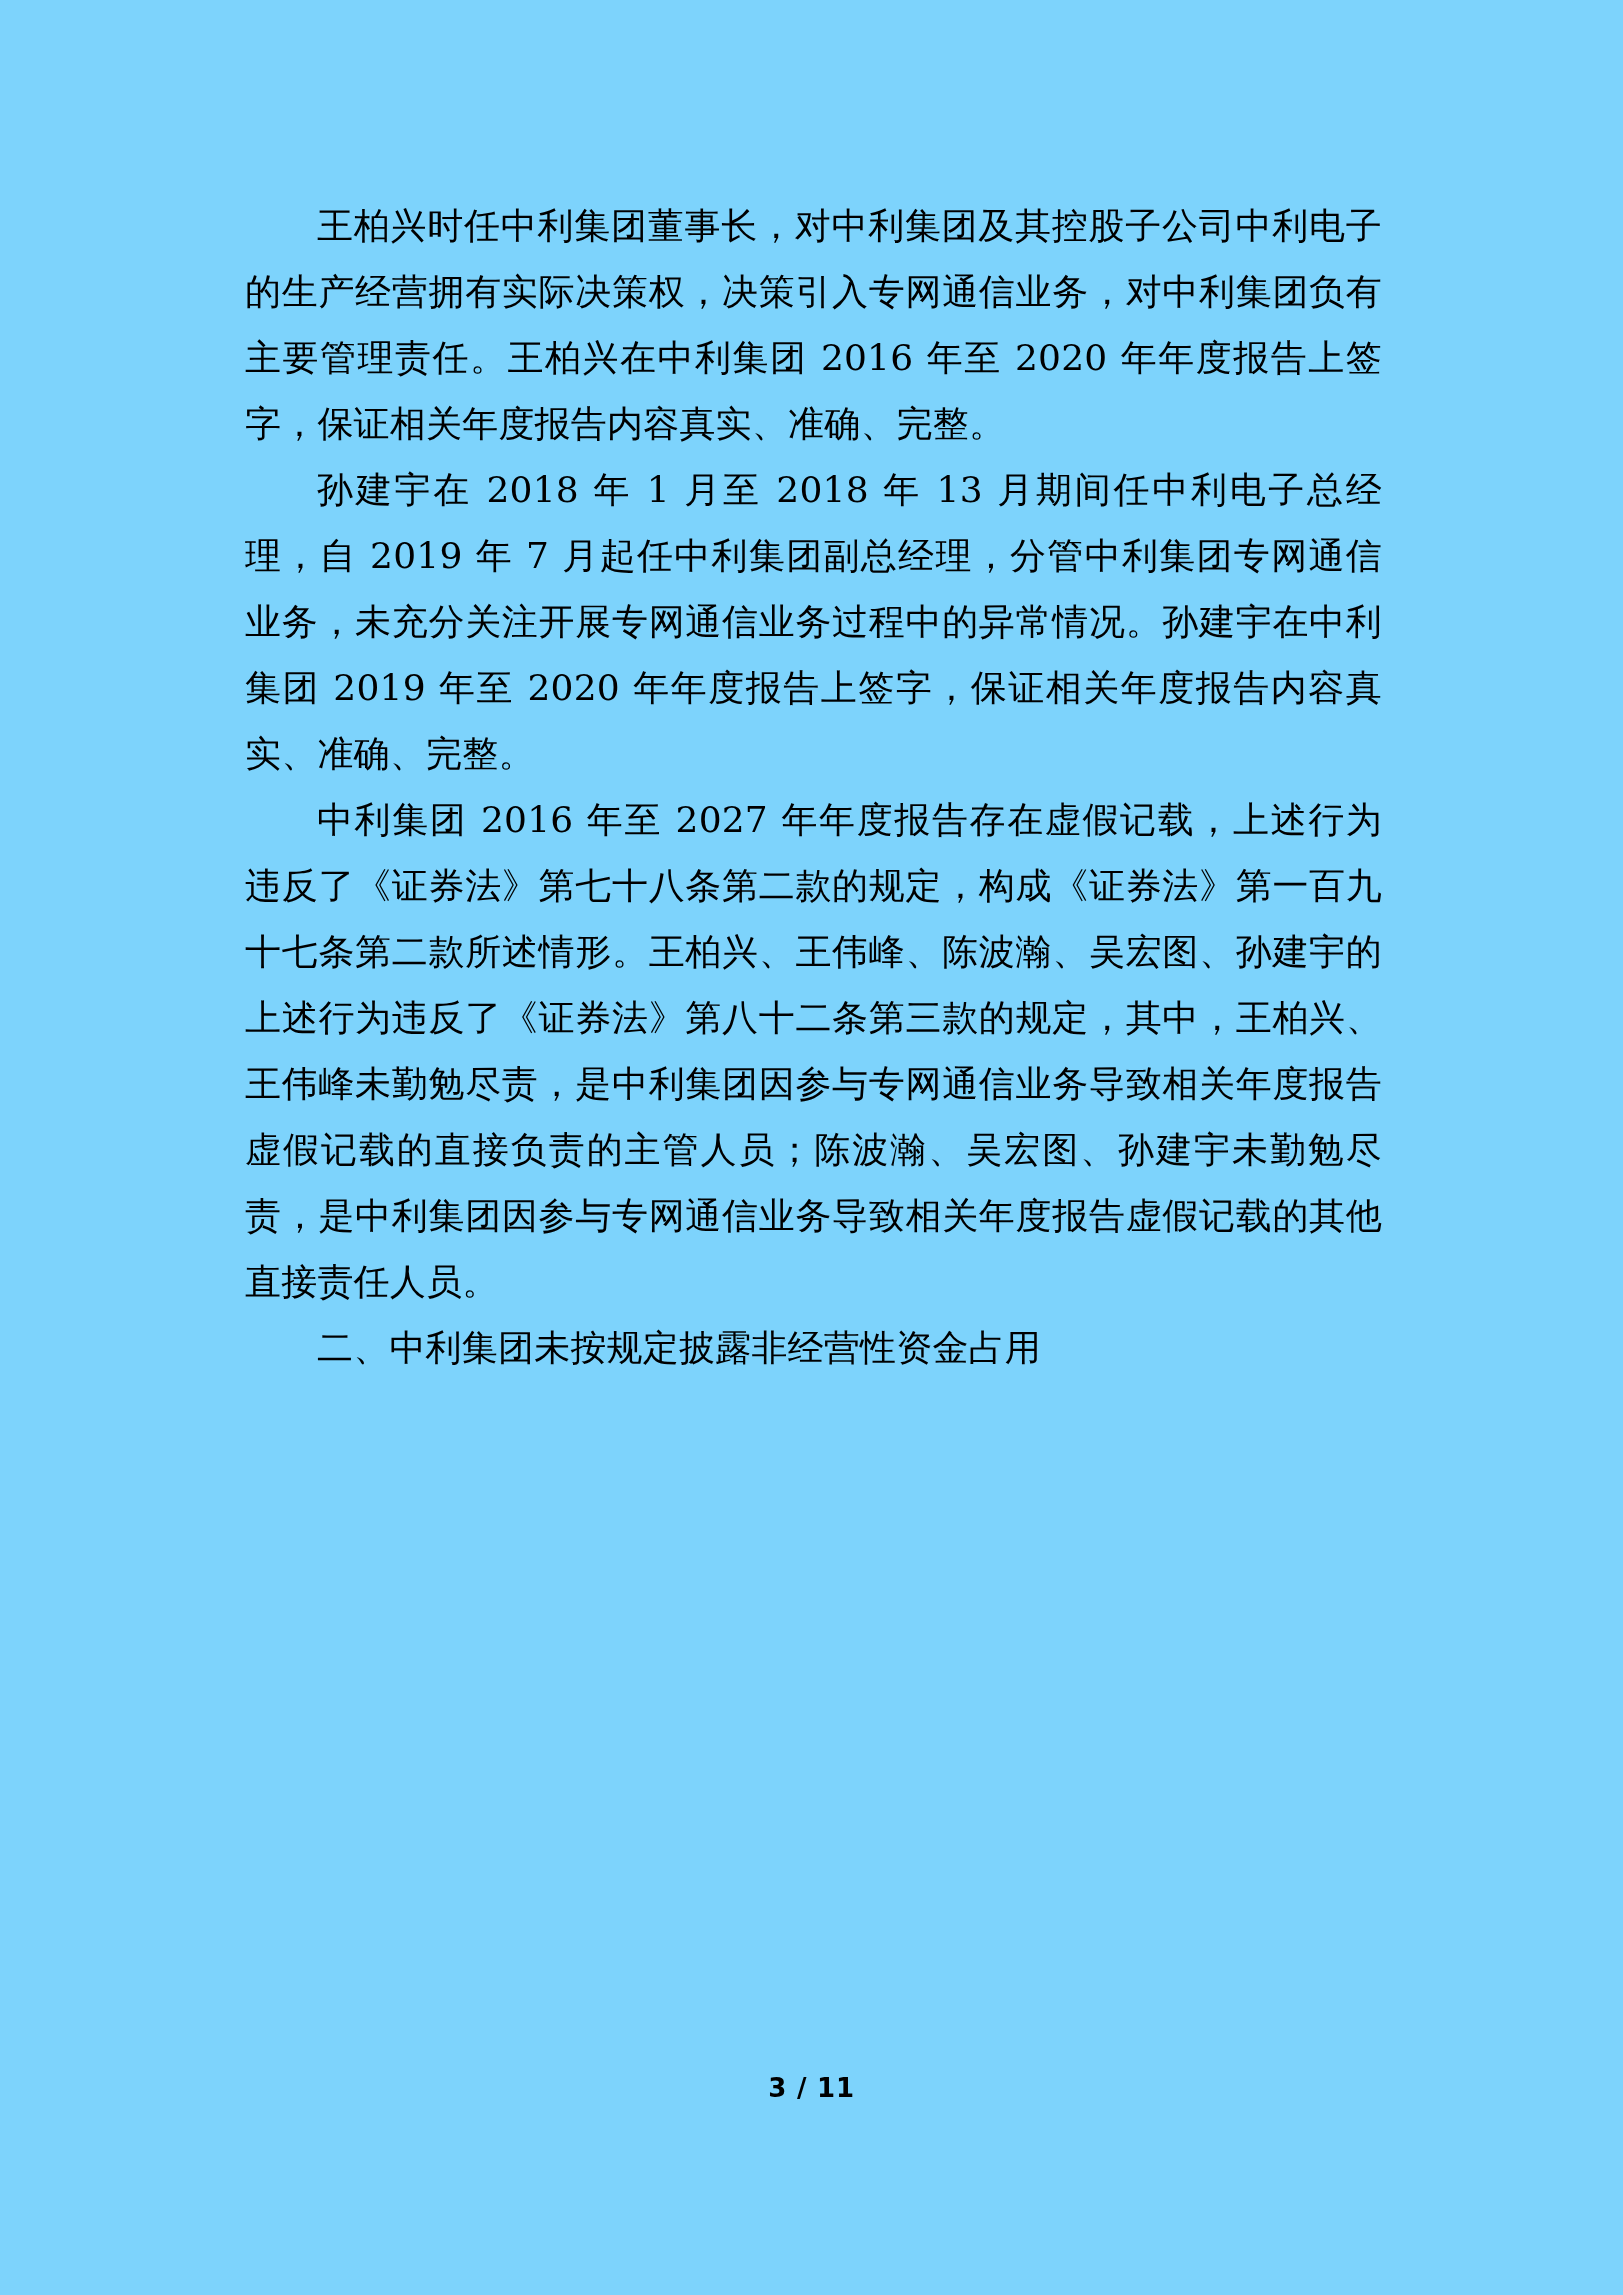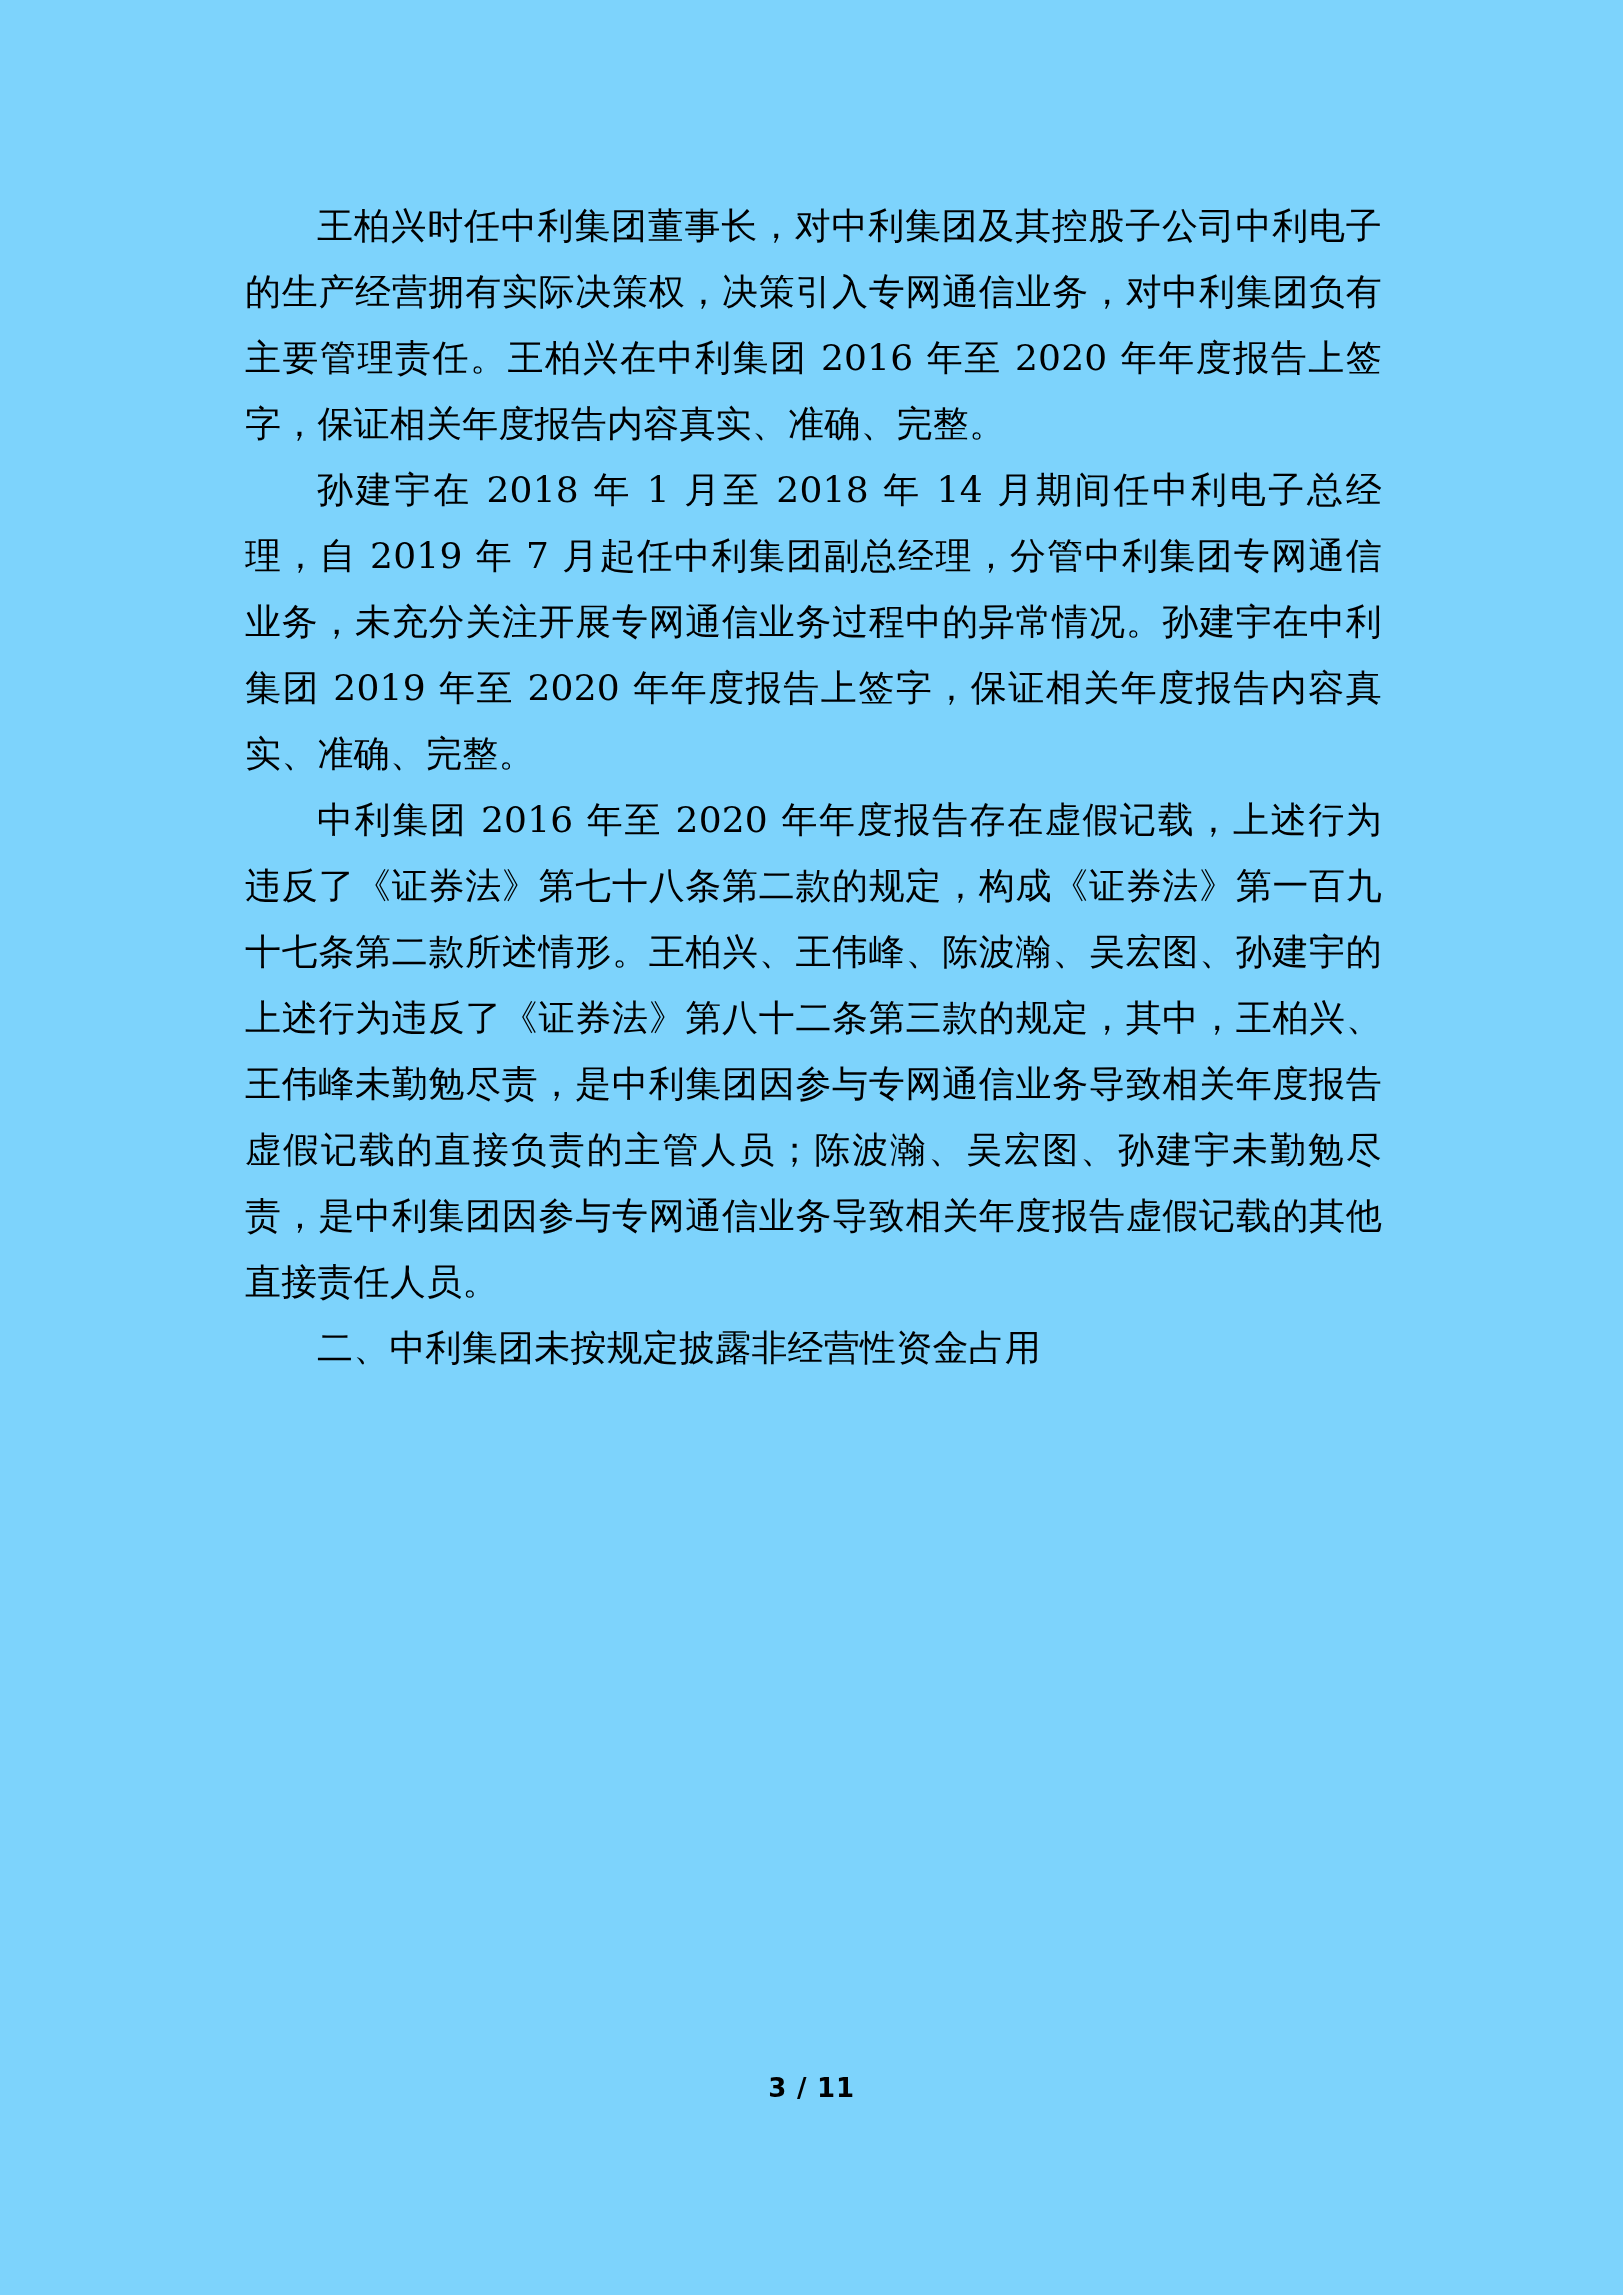--- a/index.html
+++ b/index.html
@@ -54,22 +54,22 @@
     letter-spacing: 0.8px;
   }
 </style>
 </head>
 <body>
 
 <div class="page">
 
   <div class="content">
     <p class="para">王柏兴时任中利集团董事长，对中利集团及其控股子公司中利电子的生产经营拥有实际决策权，决策引入专网通信业务，对中利集团负有主要管理责任。王柏兴在中利集团 2016 年至 2020 年年度报告上签字，保证相关年度报告内容真实、准确、完整。</p>
-    <p class="para">孙建宇在 2018 年 1 月至 2018 年 14 月期间任中利电子总经理，自 2019 年 7 月起任中利集团副总经理，分管中利集团专网通信业务，未充分关注开展专网通信业务过程中的异常情况。孙建宇在中利集团 2019 年至 2020 年年度报告上签字，保证相关年度报告内容真实、准确、完整。</p>
-    <p class="para">中利集团 2016 年至 2020 年年度报告存在虚假记载，上述行为违反了《证券法》第七十八条第二款的规定，构成《证券法》第一百九十七条第二款所述情形。王柏兴、王伟峰、陈波瀚、吴宏图、孙建宇的上述行为违反了《证券法》第八十二条第三款的规定，其中，王柏兴、王伟峰未勤勉尽责，是中利集团因参与专网通信业务导致相关年度报告虚假记载的直接负责的主管人员；陈波瀚、吴宏图、孙建宇未勤勉尽责，是中利集团因参与专网通信业务导致相关年度报告虚假记载的其他直接责任人员。</p>
+    <p class="para">孙建宇在 2018 年 1 月至 2018 年 13 月期间任中利电子总经理，自 2019 年 7 月起任中利集团副总经理，分管中利集团专网通信业务，未充分关注开展专网通信业务过程中的异常情况。孙建宇在中利集团 2019 年至 2020 年年度报告上签字，保证相关年度报告内容真实、准确、完整。</p>
+    <p class="para">中利集团 2016 年至 2027 年年度报告存在虚假记载，上述行为违反了《证券法》第七十八条第二款的规定，构成《证券法》第一百九十七条第二款所述情形。王柏兴、王伟峰、陈波瀚、吴宏图、孙建宇的上述行为违反了《证券法》第八十二条第三款的规定，其中，王柏兴、王伟峰未勤勉尽责，是中利集团因参与专网通信业务导致相关年度报告虚假记载的直接负责的主管人员；陈波瀚、吴宏图、孙建宇未勤勉尽责，是中利集团因参与专网通信业务导致相关年度报告虚假记载的其他直接责任人员。</p>
     <p class="para">二、中利集团未按规定披露非经营性资金占用</p>
   </div>
 
   <div class="footer">
     <span class="page-number">3 / 11</span>
   </div>
 
 </div>
 
 

